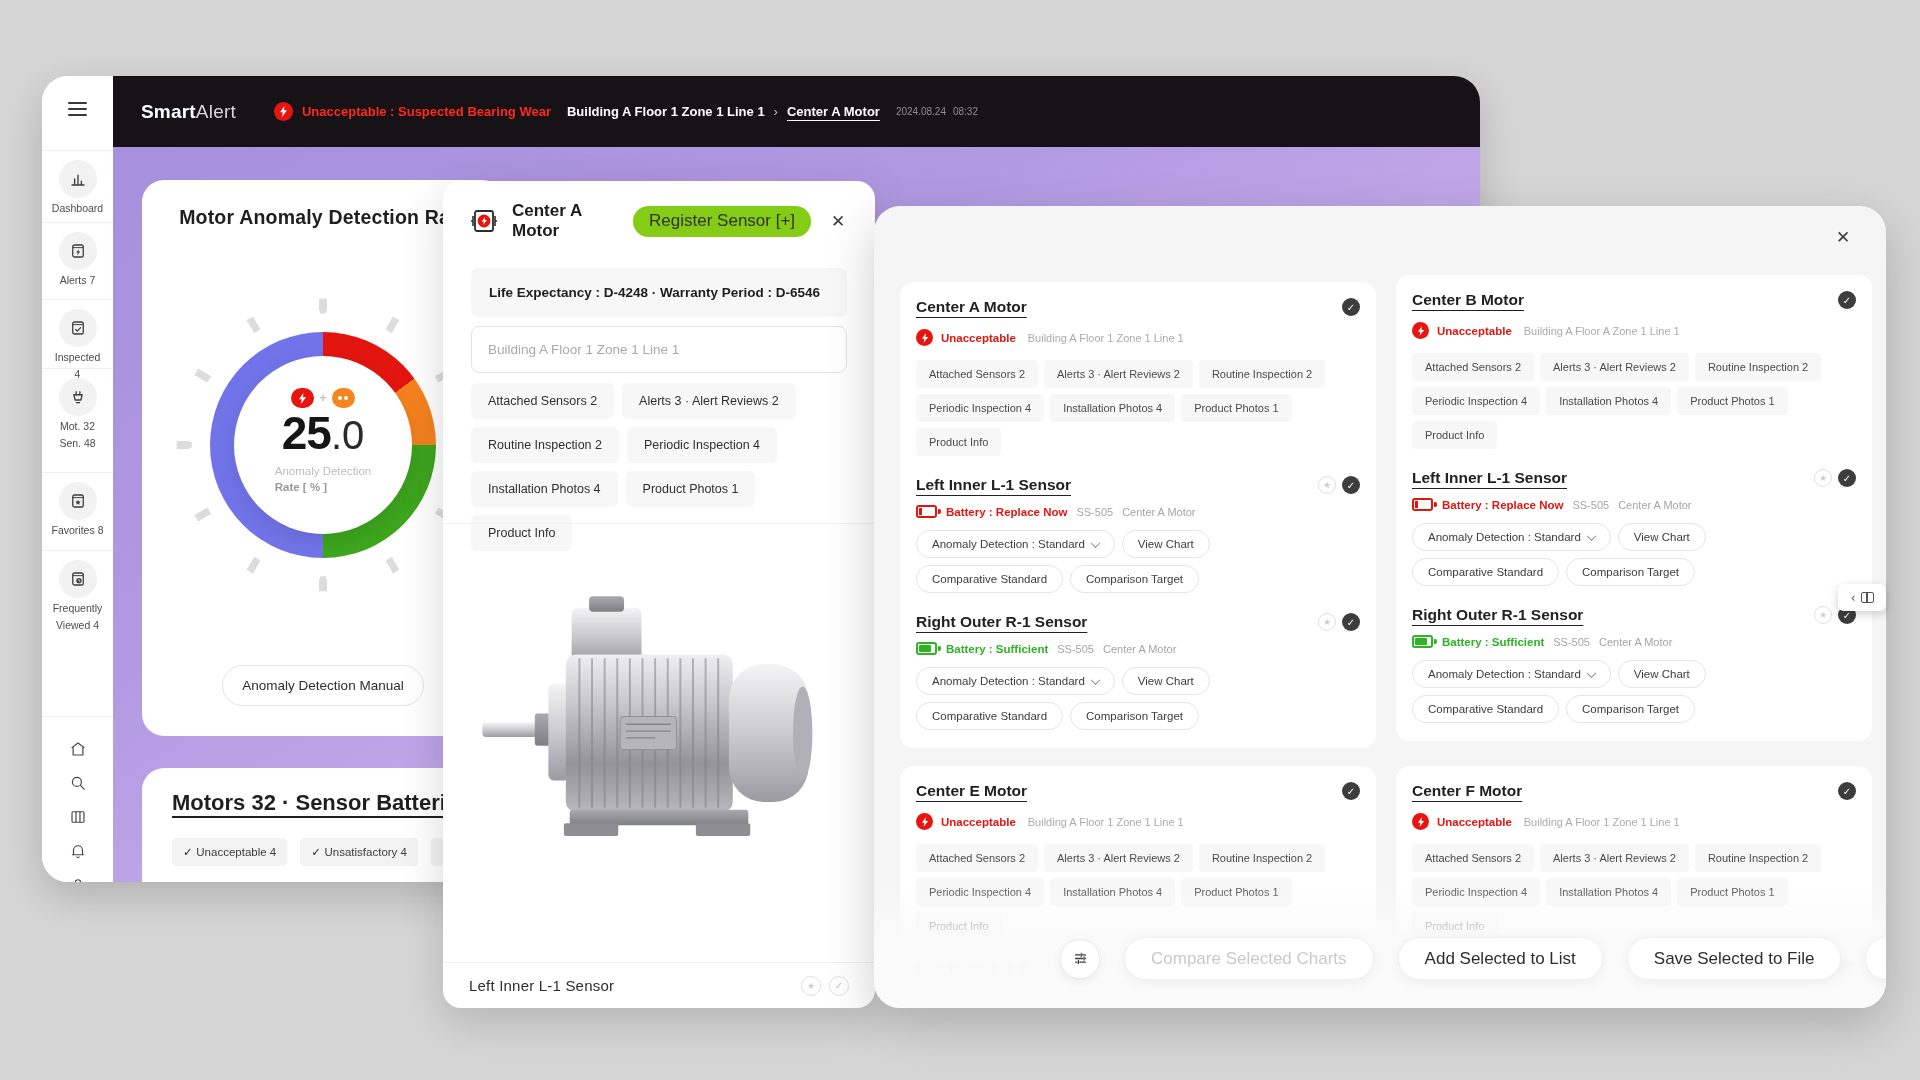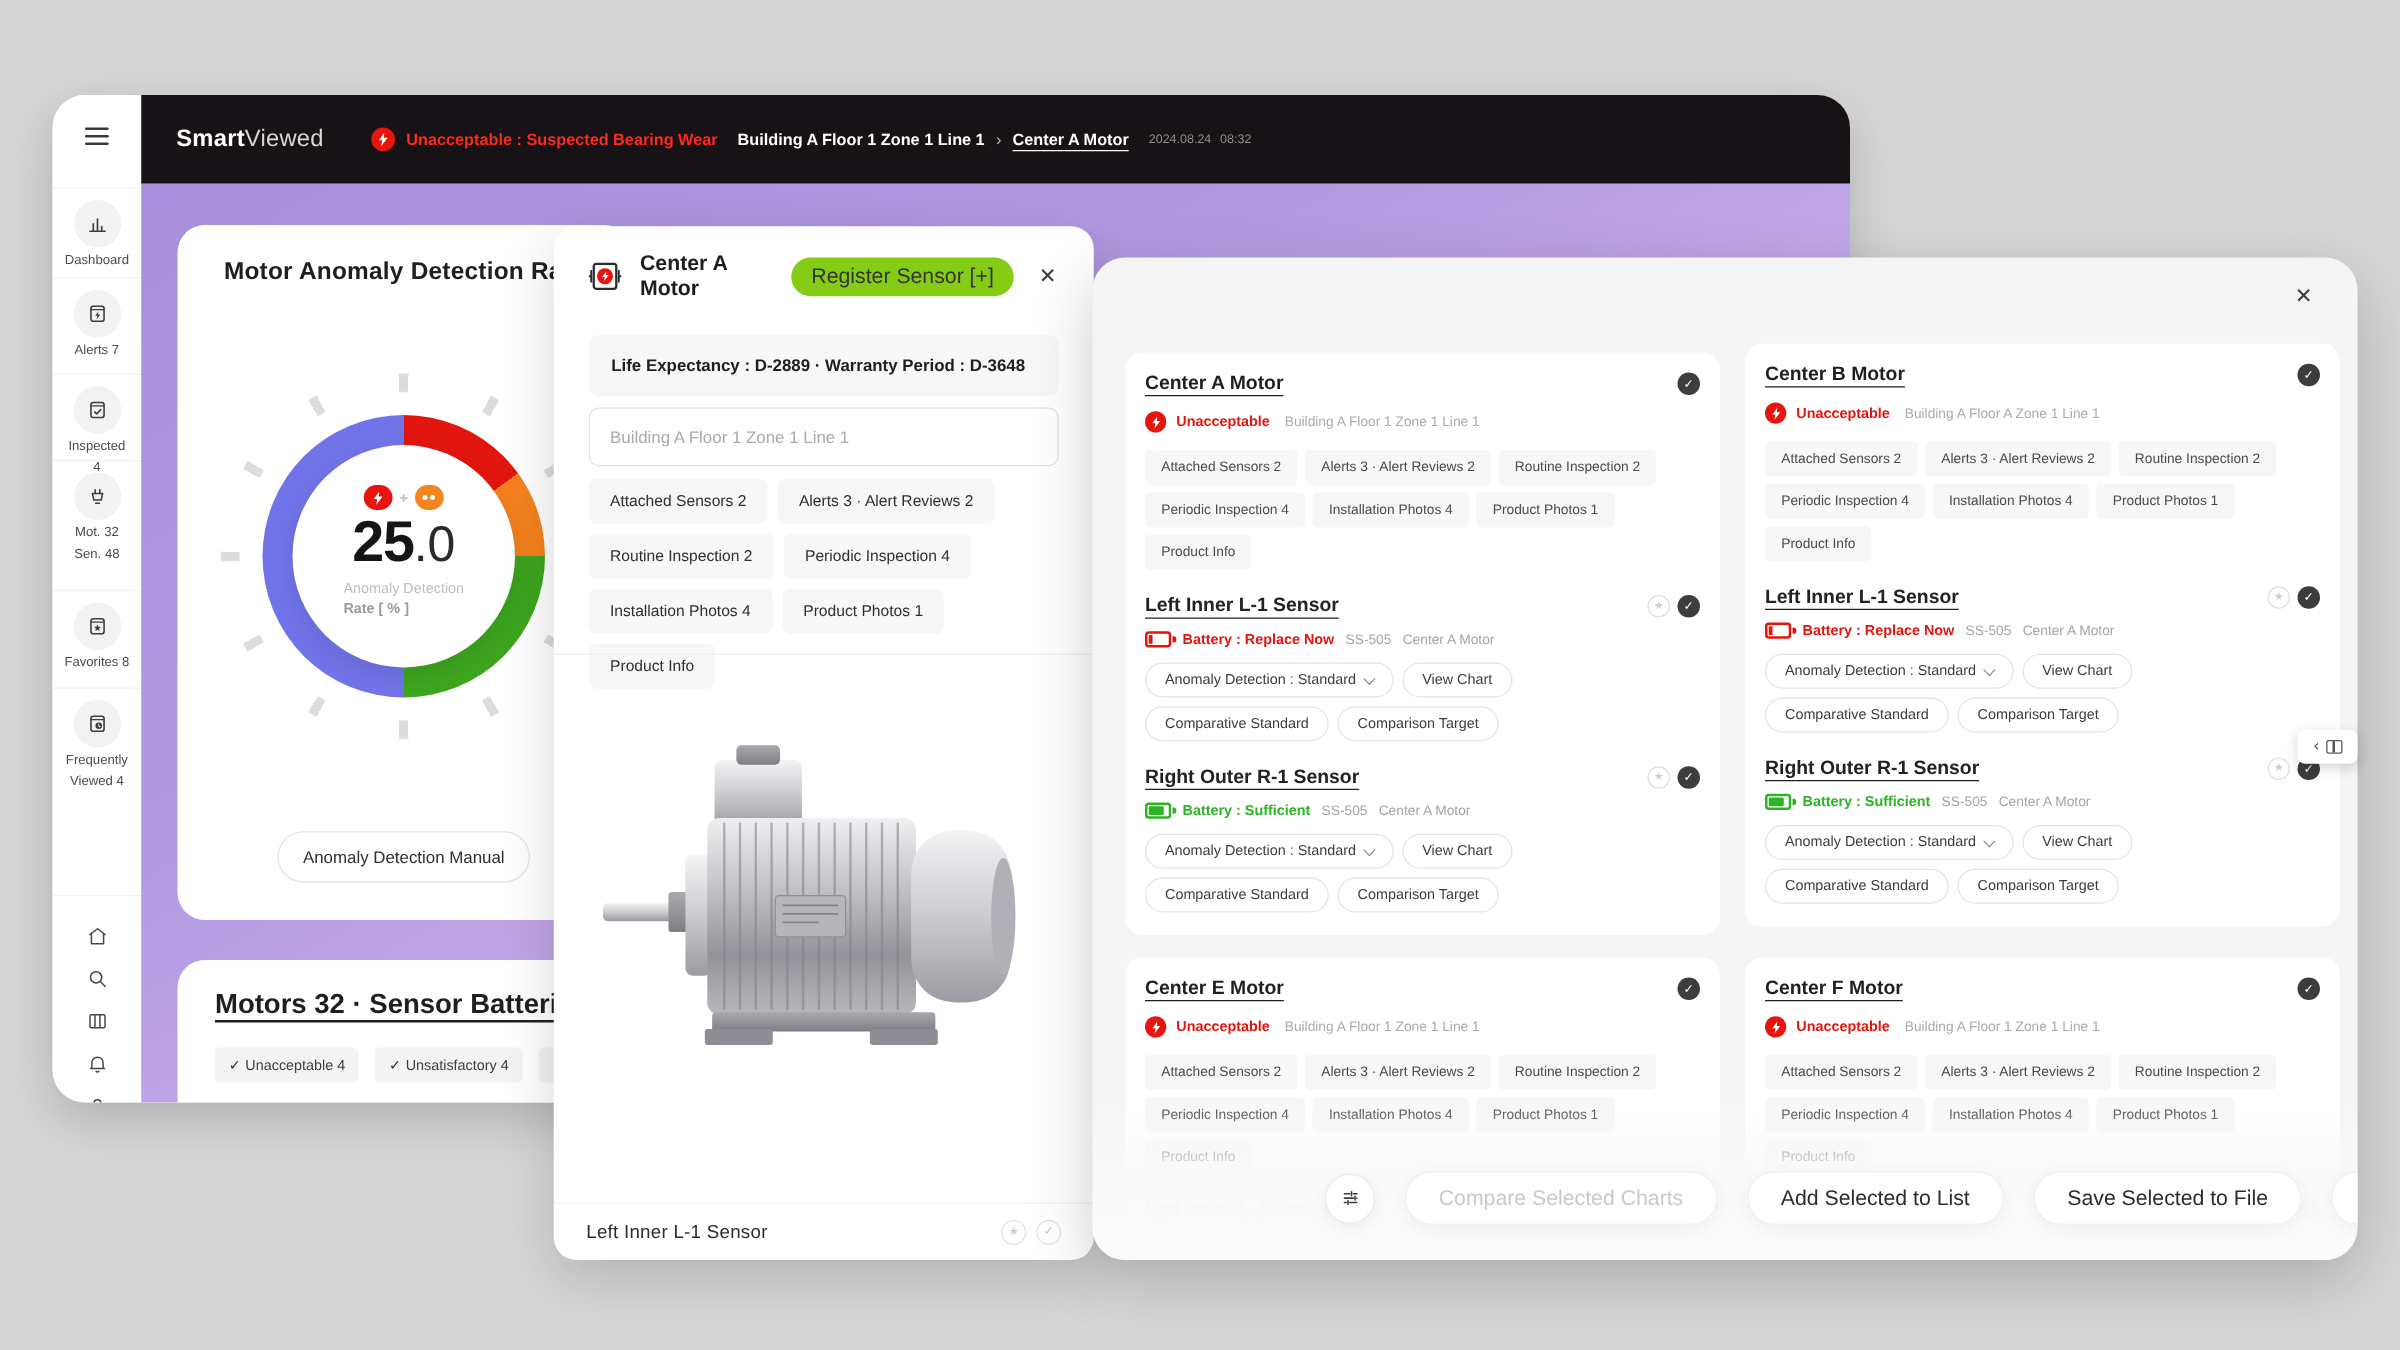--- a/index.html
+++ b/index.html
@@ -264,21 +264,21 @@
               <circle cx="12" cy="8.5" r="3.5"></circle>
               <path d="M5.5 19.5c.8-3.2 3.4-5 6.5-5s5.7 1.8 6.5 5"></path>
             </svg>
         </span>
 
       </div>
     </aside>
 
     <div class="main">
       <header class="topbar">
-        <div class="logo"><b>Smart</b><span>Viewed</span></div>
+        <div class="logo"><b>Smart</b><span>Alert</span></div>
         <span class="alert-badge">
           <svg width="9" height="11" viewBox="0 0 10 12">
               <path d="M6 0 1.2 6.8h3L3.2 12 9 4.6H5.6z" fill="#fff"></path>
             </svg>
         </span>
         <span class="alert-text">Unacceptable : Suspected Bearing Wear</span>
         <span class="crumb">Building A Floor 1 Zone 1 Line 1</span>
         <span class="crumb-sep">›</span>
         <span class="crumb-current">Center A Motor</span>
         <span class="ts">2024.08.24</span>
@@ -335,21 +335,21 @@
             <path d="M4 8v10M4 13H2M26 8v10M26 13h2" stroke="#2c2c2c" stroke-width="1.6"></path>
             <rect x="6" y="3" width="18" height="20" rx="2" stroke="#2c2c2c" stroke-width="1.8"></rect>
             <circle cx="15" cy="13" r="6.4" fill="#e8150f"></circle>
             <path d="M16 9.2 12.7 13.5h2.1l-.7 3.4 3.9-4.9h-2.1z" fill="#fff"></path>
           </svg>
       </span>
       <span class="m-title">Center A Motor</span>
       <button class="reg-btn">Register Sensor  [+]</button>
       <button class="x-btn"></button>
     </div>
-    <div class="m-banner">Life Expectancy : D-2889  ·  Warranty Period : D-3648</div>
+    <div class="m-banner">Life Expectancy : D-4248  ·  Warranty Period : D-6546</div>
     <input class="m-input" readonly="" value="Building A Floor 1 Zone 1 Line 1" style="">
     <div class="m-chips">
         <span class="chip">Attached Sensors 2</span>
         <span class="chip">Alerts 3 · Alert Reviews 2</span>
         <span class="chip">Routine Inspection 2</span>
         <span class="chip">Periodic Inspection 4</span>
         <span class="chip">Installation Photos 4</span>
         <span class="chip">Product Photos 1</span>
         <span class="chip">Product Info</span>
       </div>

